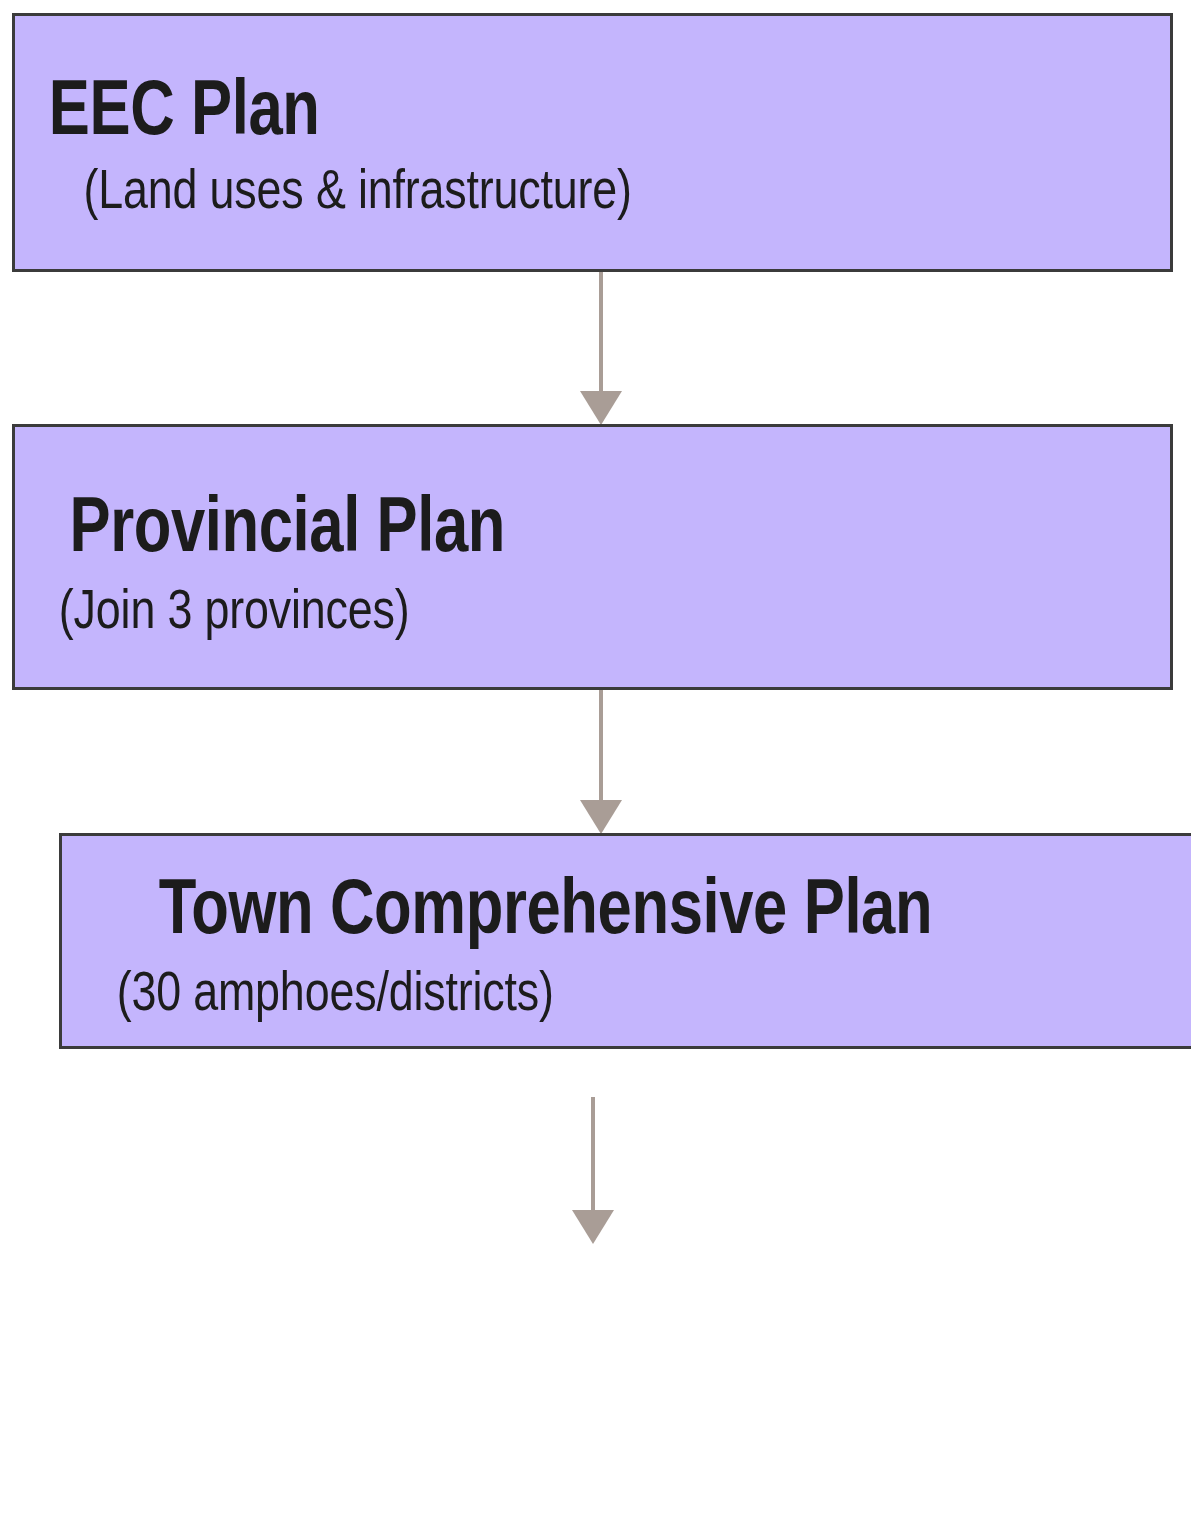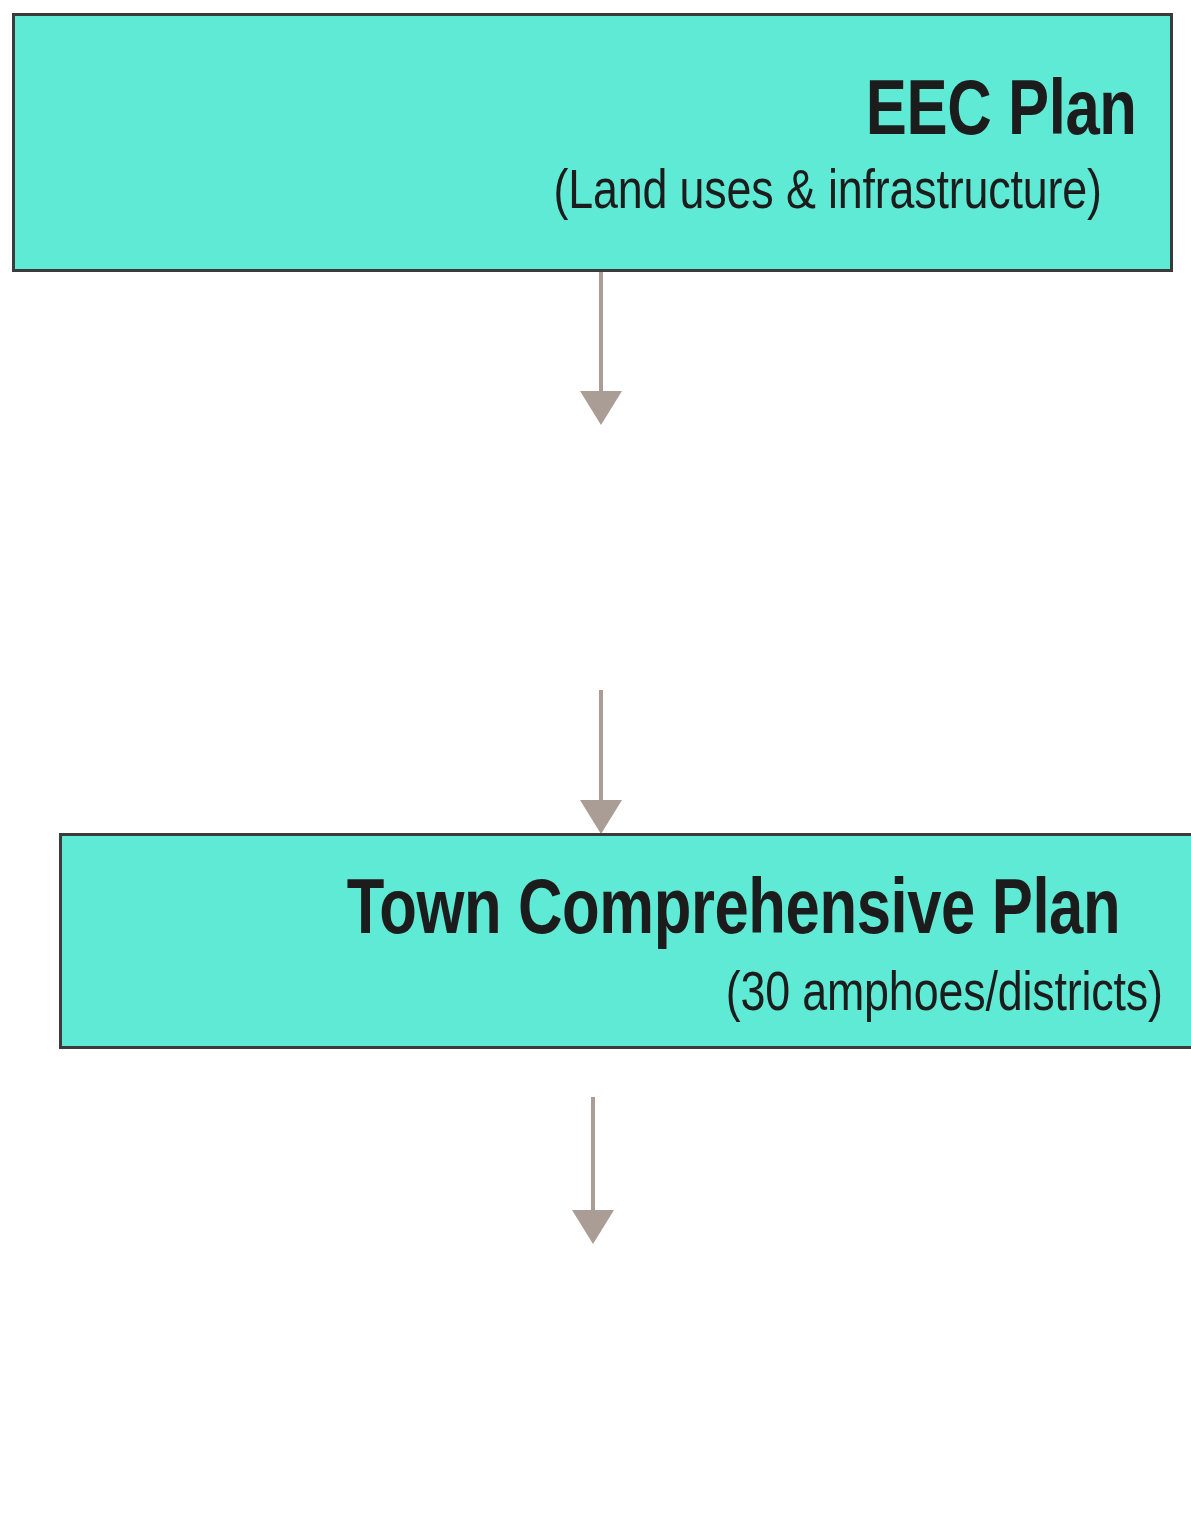--- a/index.html
+++ b/index.html
@@ -24,25 +24,25 @@
     width: 1191px;
     height: 1524px;
   }
 
   
   .node-box {
     position: absolute;
     left: 12px;
     width: 1161px;
     box-sizing: border-box;
-    background: #5eead4;
+    background: #c4b5fd;
     border: 3px solid #3b3b3b;
     display: flex;
     flex-direction: column;
-    align-items: flex-end;
+    align-items: flex-start;
     justify-content: center;
   }
   .node-box.b1 { top: 13px;   height: 259px; }
   .node-box.b2 { top: 424px;  height: 266px; }
   .node-box.b3 { top: 833px;  height: 216px; margin-left: 47px; }
   .node-box.b4 { top: 1243px; height: 264px; }
 
   .node-title {
     font-weight: bold;
     font-size: 77px;
@@ -113,20 +113,24 @@
     <div class="node-box b1">
       <div class="node-title">EEC Plan</div>
       <div class="node-subtitle">(Land uses &amp; infrastructure)</div>
     </div>
 
     <div class="arrow-connector a1">
       <div class="arrow-stem"></div>
       <div class="arrow-head"></div>
     </div>
 
+    <div class="node-box b2">
+      <div class="node-title">Provincial Plan</div>
+      <div class="node-subtitle">(Join 3 provinces)</div>
+    </div>
 
     <div class="arrow-connector a2">
       <div class="arrow-stem"></div>
       <div class="arrow-head"></div>
     </div>
 
     <div class="node-box b3">
       <div class="node-title">Town Comprehensive Plan</div>
       <div class="node-subtitle">(30 amphoes/districts)</div>
     </div>

